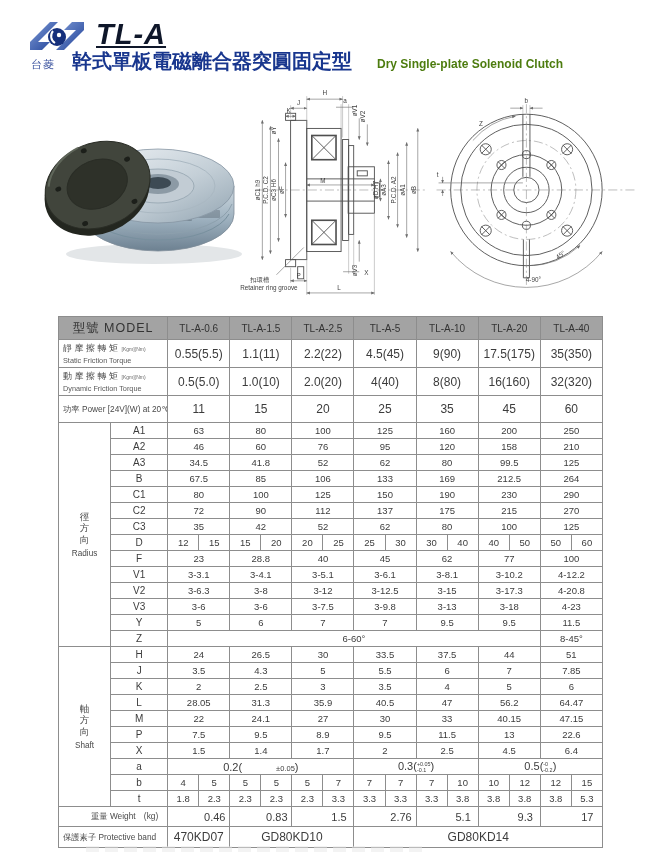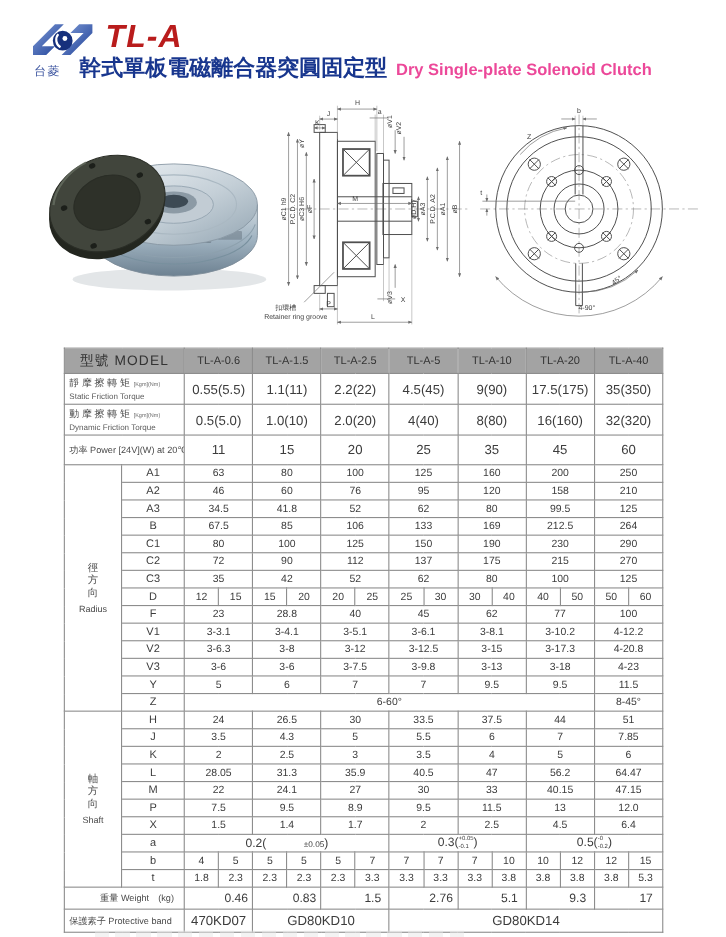--- a/index.html
+++ b/index.html
@@ -3,24 +3,24 @@
 <meta charset="utf-8">
 <style>
   html,body{margin:0;padding:0;background:#e9e9e9;}
   .page{position:relative;width:660px;height:852px;background:#ffffff;overflow:hidden;
         font-family:"Liberation Sans","DejaVu Sans",sans-serif;color:#3b3b3b;}
   
   .hdr{position:absolute;left:0;top:0;width:660px;height:90px;}
   .logo{position:absolute;left:28px;top:20px;width:58px;height:56px;}
   .brand{position:absolute;left:31px;top:57px;font-size:11px;color:#3d55a0;letter-spacing:1px;}
   .series{position:absolute;left:96px;top:18px;font-size:29px;font-weight:bold;font-style:italic;
-          color:#b91c1c;letter-spacing:1px;}
+          color:#0f172a;letter-spacing:1px;text-decoration:underline;}
   .subtitle{position:absolute;left:72px;top:48px;white-space:nowrap;}
   .subtitle .zh{font-size:20px;font-weight:bold;color:#18368e;}
-  .subtitle .en{font-size:15px;font-weight:bold;color:#ec4899;margin-left:8px;}
+  .subtitle .en{font-size:12px;font-weight:bold;color:#4d7c0f;margin-left:25px;}
   
   .fig{position:absolute;}
   .fig svg{display:block;}
   text{font-family:"Liberation Sans","DejaVu Sans",sans-serif;}
   .dim{stroke:#6d6d6d;stroke-width:0.6;fill:none;}
   .ext{stroke:#9a9a9a;stroke-width:0.5;fill:none;}
   .out{stroke:#4f4f4f;stroke-width:0.9;fill:none;}
   .out2{stroke:#4f4f4f;stroke-width:1.6;fill:none;}
   .cl{stroke:#8a8a8a;stroke-width:0.55;fill:none;stroke-dasharray:9 3 2 3;}
   .lab{font-size:6.3px;fill:#3f3f3f;}
@@ -558,21 +558,21 @@
             <td colspan="2">47.15</td>
           </tr>
           <tr class="data-row">
             <td class="param">P</td>
             <td colspan="2">7.5</td>
             <td colspan="2">9.5</td>
             <td colspan="2">8.9</td>
             <td colspan="2">9.5</td>
             <td colspan="2">11.5</td>
             <td colspan="2">13</td>
-            <td colspan="2">12.0</td>
+            <td colspan="2">22.6</td>
           </tr>
           <tr class="data-row">
             <td class="param">X</td>
             <td colspan="2">1.5</td>
             <td colspan="2">1.4</td>
             <td colspan="2">1.7</td>
             <td colspan="2">2</td>
             <td colspan="2">2.5</td>
             <td colspan="2">4.5</td>
             <td colspan="2">6.4</td>

